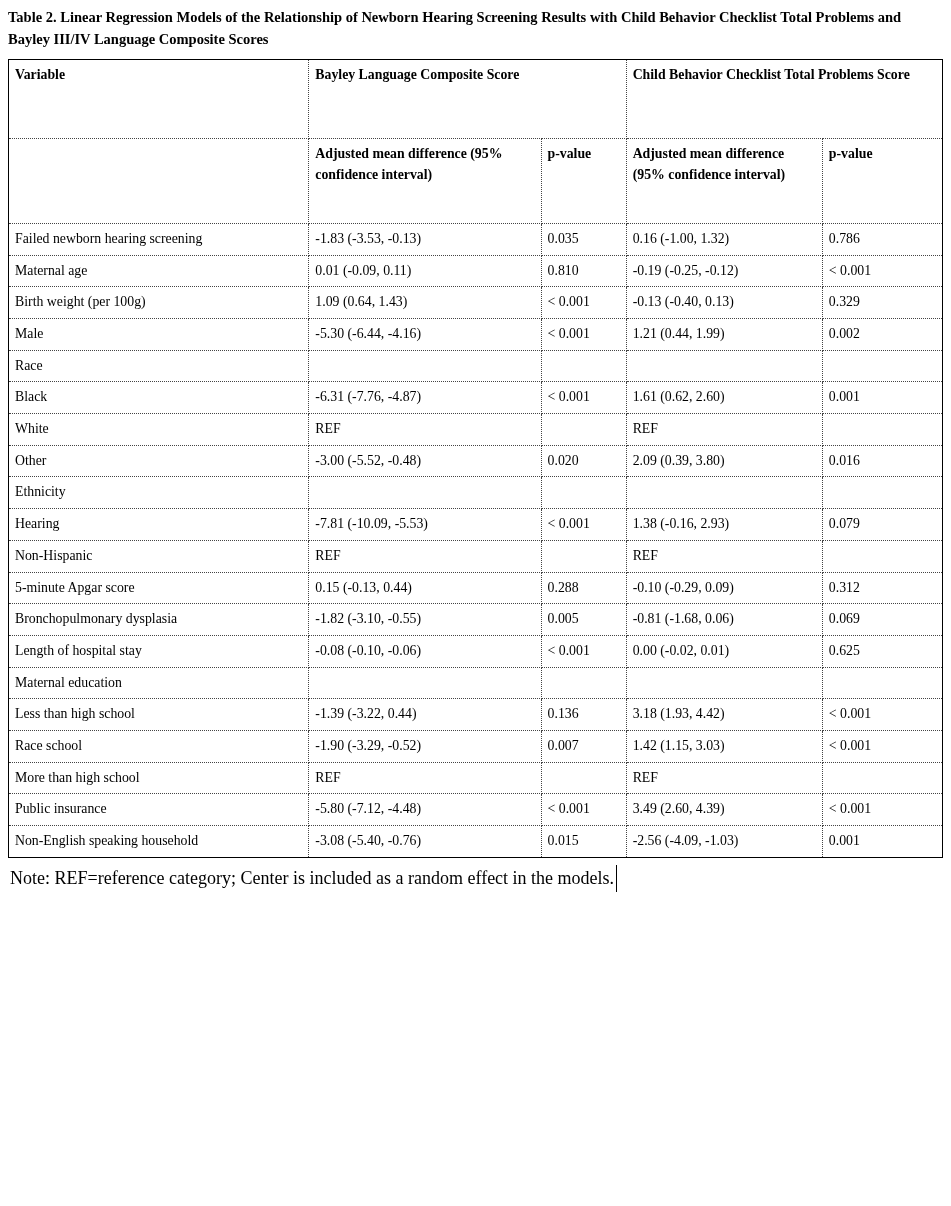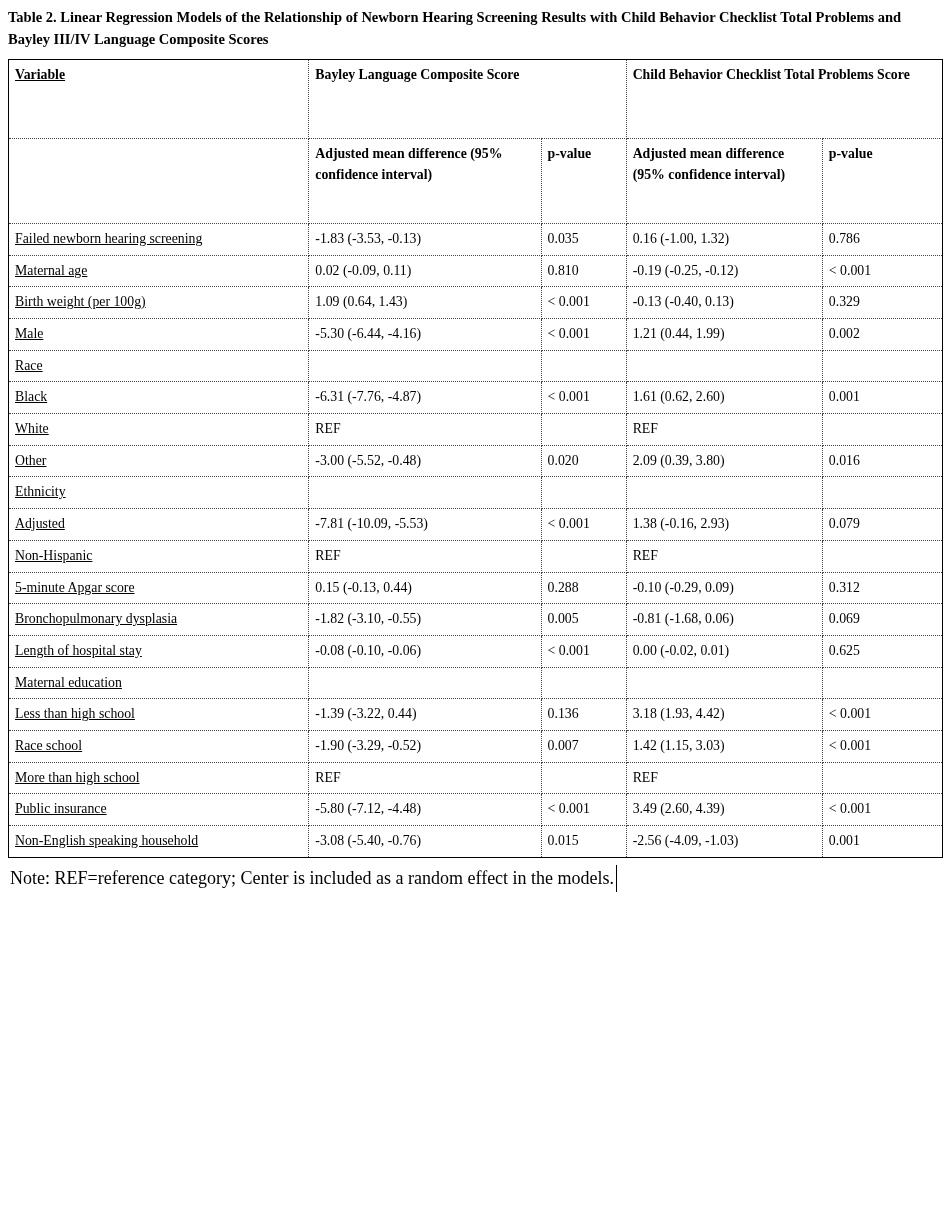--- a/index.html
+++ b/index.html
@@ -37,21 +37,21 @@
   table.data td {
     border: 1px dotted #444;
     padding: 5px 5px 5px 6px;
     font-size: 13.8px;
     line-height: 1.5;
     vertical-align: top;
     word-wrap: break-word;
   }
   
   table.data tr:first-child td { border-top: 1.6px solid #000; }
-  table.data tr td:first-child { border-left: 1.6px solid #000; text-decoration: underline; }
+  table.data tr td:first-child { border-left: 1.6px solid #000; }
   table.data tr td:last-child { border-right: 1.6px solid #000; }
   table.data tr:last-child td { border-bottom: 1.6px solid #000; }
 
   .hdr {
     font-weight: bold;
   }
   .col-var { width: 300px; }
   .col-bl  { width: 232px; }
   .col-bp  { width: 85px; }
   .col-cb  { width: 196px; }
@@ -103,21 +103,21 @@
 
     <tr>
           <td>Failed newborn hearing screening</td>
           <td>-1.83 (-3.53, -0.13)</td>
           <td>0.035</td>
           <td>0.16 (-1.00, 1.32)</td>
           <td>0.786</td>
         </tr>
         <tr>
           <td>Maternal age</td>
-          <td>0.02 (-0.09, 0.11)</td>
+          <td>0.01 (-0.09, 0.11)</td>
           <td>0.810</td>
           <td>-0.19 (-0.25, -0.12)</td>
           <td>&lt; 0.001</td>
         </tr>
         <tr>
           <td>Birth weight (per 100g)</td>
           <td>1.09 (0.64, 1.43)</td>
           <td>&lt; 0.001</td>
           <td>-0.13 (-0.40, 0.13)</td>
           <td>0.329</td>
@@ -158,21 +158,21 @@
           <td>0.016</td>
         </tr>
         <tr>
           <td>Ethnicity</td>
           <td>&nbsp;</td>
           <td>&nbsp;</td>
           <td>&nbsp;</td>
           <td>&nbsp;</td>
         </tr>
         <tr>
-          <td class="indent">Adjusted</td>
+          <td class="indent">Hearing</td>
           <td>-7.81 (-10.09, -5.53)</td>
           <td>&lt; 0.001</td>
           <td>1.38 (-0.16, 2.93)</td>
           <td>0.079</td>
         </tr>
         <tr>
           <td class="indent">Non-Hispanic</td>
           <td>REF</td>
           <td>&nbsp;</td>
           <td>REF</td>

